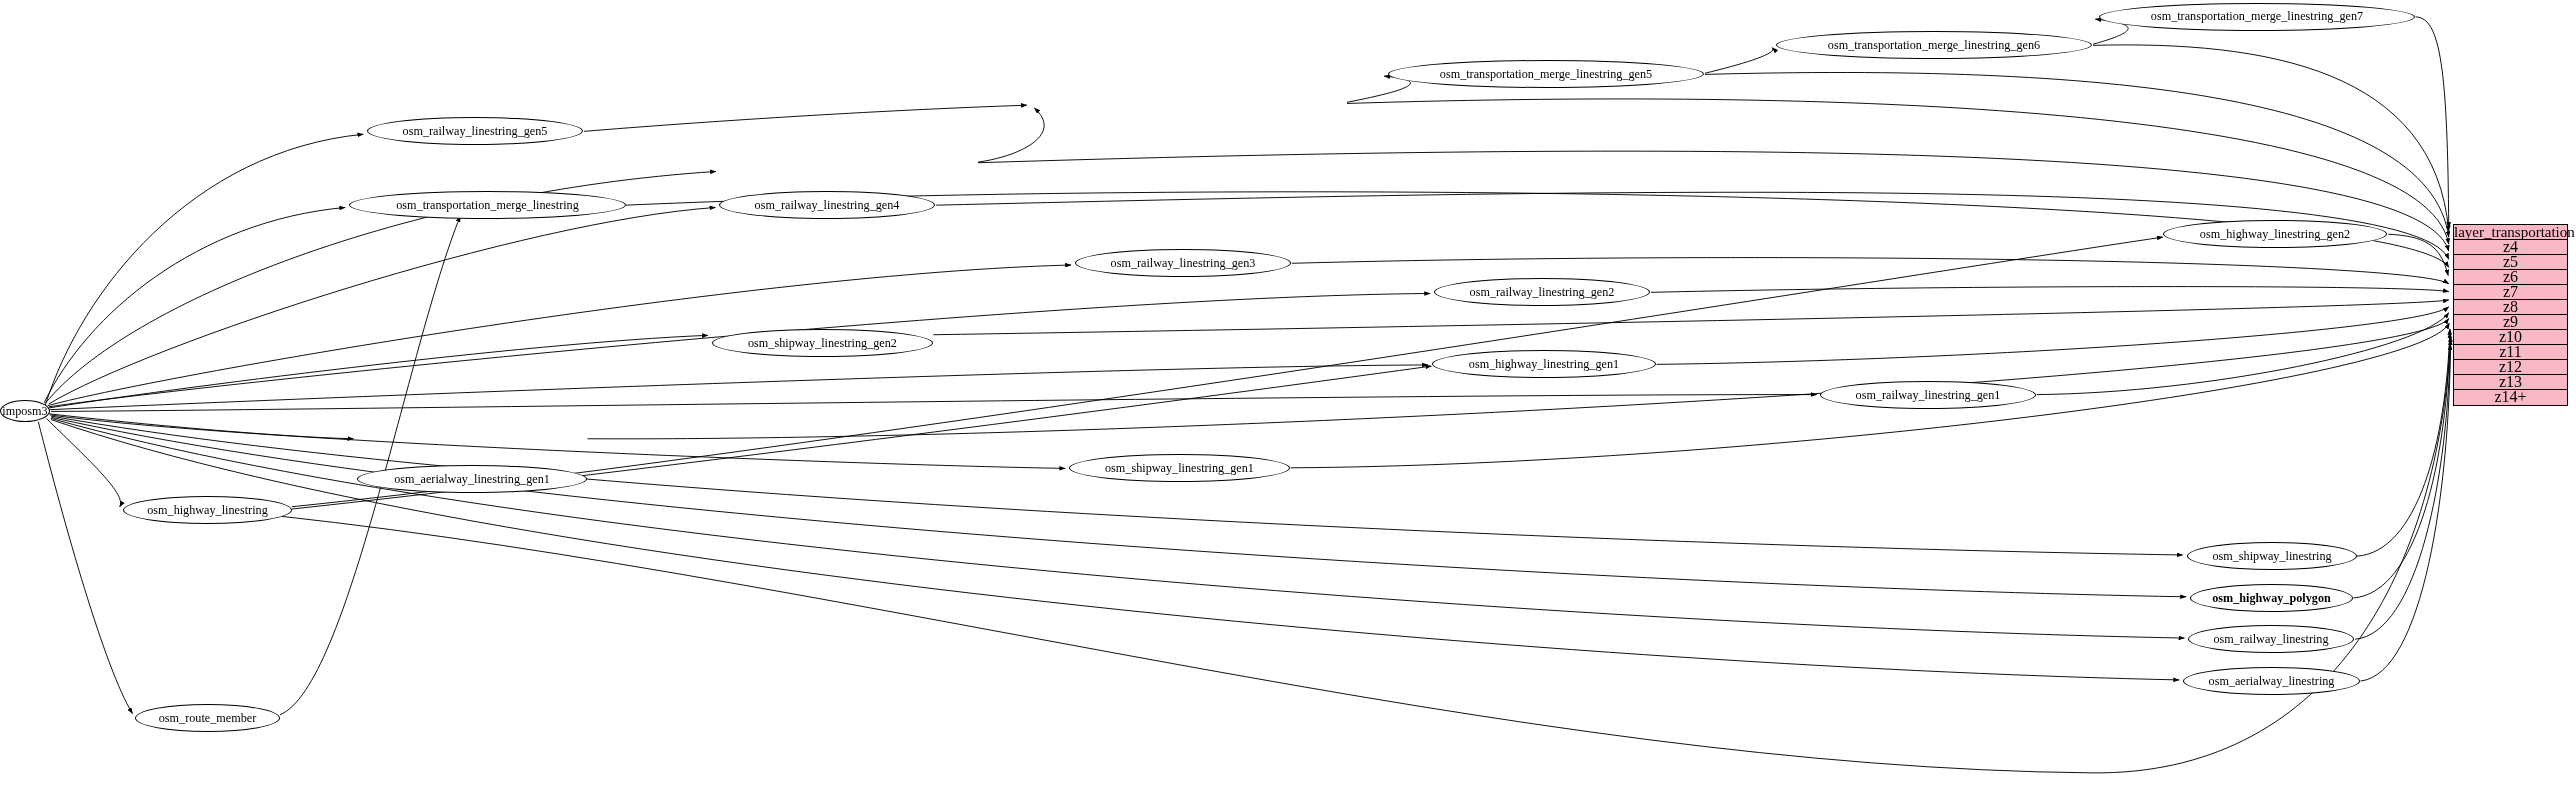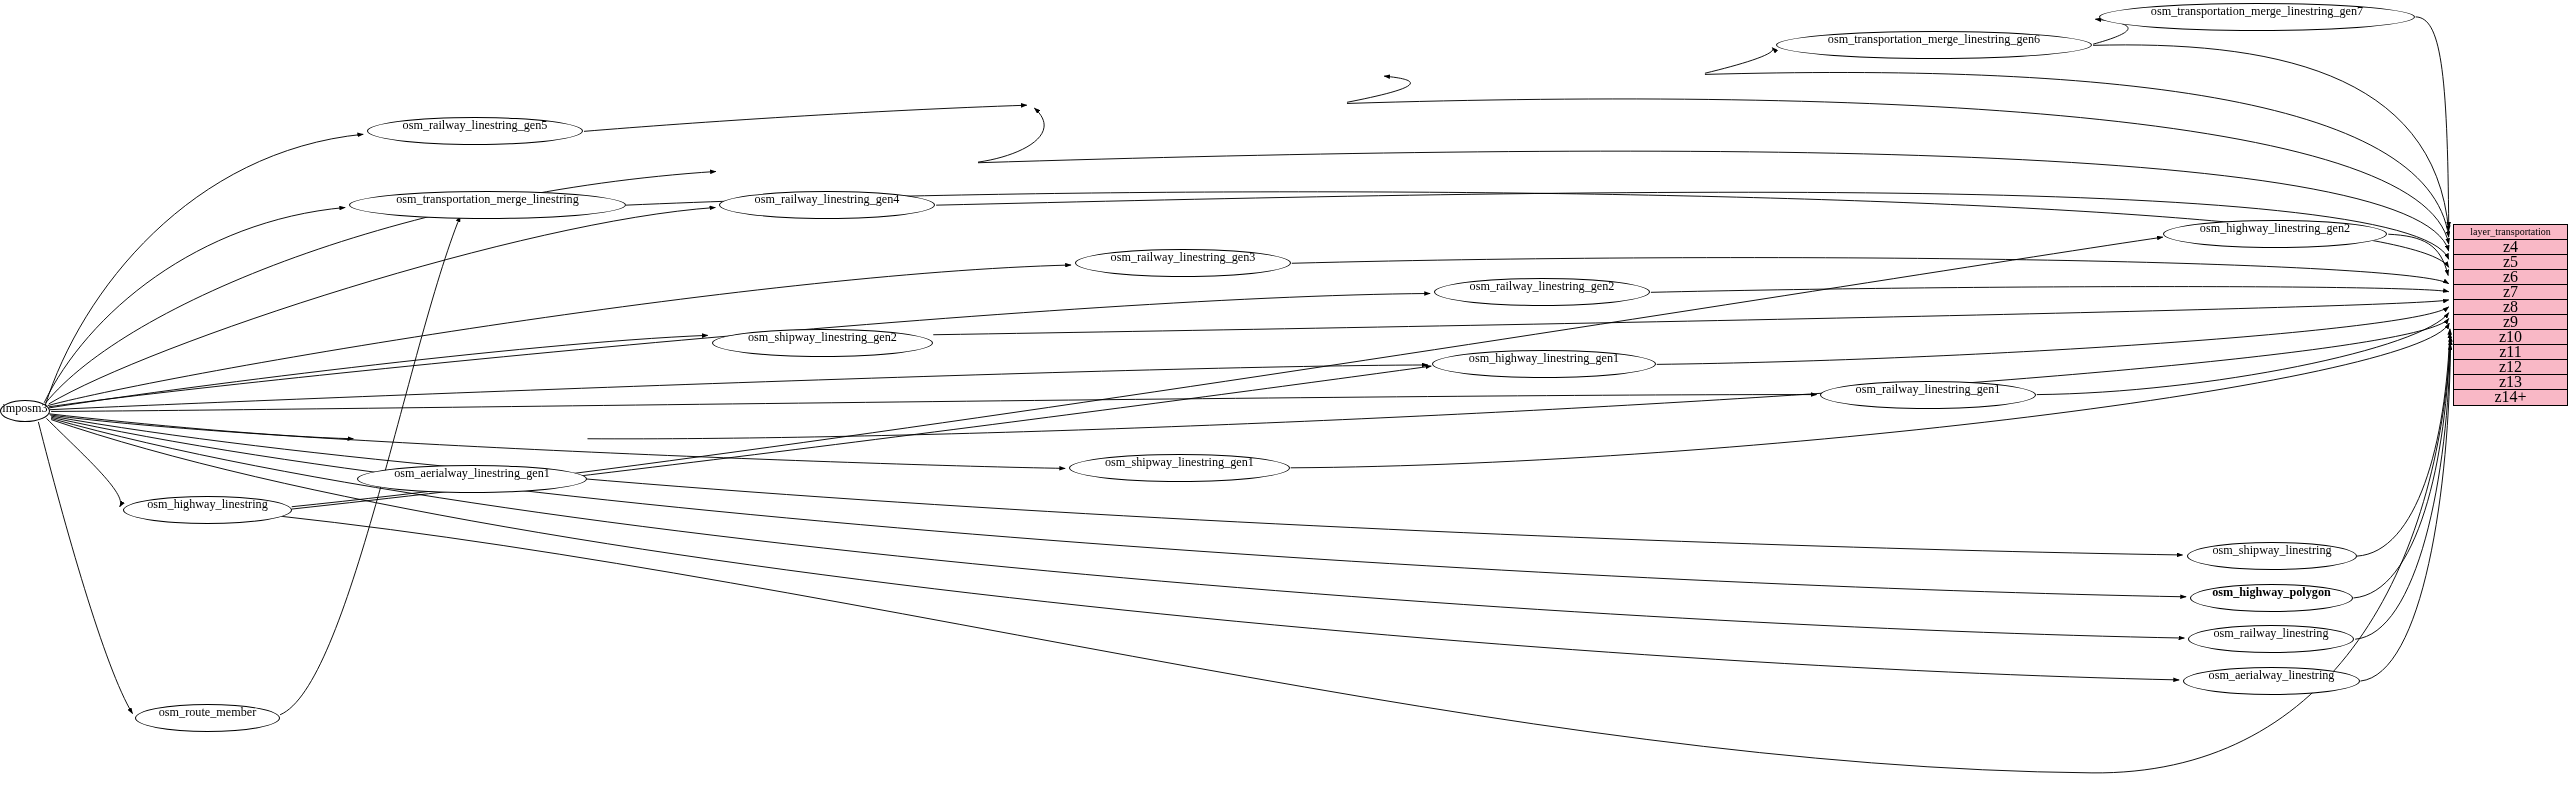--- a/index.html
+++ b/index.html
@@ -19,21 +19,21 @@
     position: absolute;
     left: 0;
     top: 0;
     width: 2576px;
     height: 795px;
     pointer-events: none;
   }
   .node {
     position: absolute;
     display: flex;
-    align-items: flex-start;
+    align-items: center;
     justify-content: center;
     box-sizing: border-box;
     border: 0.6px solid #000000;
     border-radius: 50%;
     background: #ffffff;
     color: #000000;
     font-size: 12.2px;
     font-family: "Liberation Serif", serif;
     white-space: nowrap;
     letter-spacing: 0px;
@@ -53,21 +53,21 @@
     font-size: 16px;
     font-family: "Liberation Serif", serif;
     color: #000000;
     background: #f9b8c6;
     white-space: nowrap;
   }
   .table-row:last-child {
     border-bottom: none;
   }
   .table-head {
-    font-size: 10px;
+    font-size: 15px;
   }
 </style>
 </head>
 <body>
 
 <div id="canvas">
 
   <svg class="edges" viewBox="0 0 4433 1368">
     <defs>
       <marker id="arrow" markerWidth="11" markerHeight="8" refX="10" refY="4" orient="auto" markerUnits="userSpaceOnUse">
@@ -138,20 +138,23 @@
   </div>
 
   <div class="node" style="left:2099px; top:2.9px; width:316px; height:28px;">
     <span>osm_transportation_merge_linestring_gen7</span>
   </div>
 
   <div class="node" style="left:1776px; top:31px; width:316px; height:28px;">
     <span>osm_transportation_merge_linestring_gen6</span>
   </div>
 
+  <div class="node" style="left:1388px; top:60px; width:316px; height:28px;">
+    <span>osm_transportation_merge_linestring_gen5</span>
+  </div>
 
 
 
   <div class="node" style="left:719px; top:191px; width:216px; height:28px;">
     <span>osm_railway_linestring_gen4</span>
   </div>
 
   <div class="node" style="left:349px; top:191px; width:277px; height:28px;">
     <span>osm_transportation_merge_linestring</span>
   </div>

